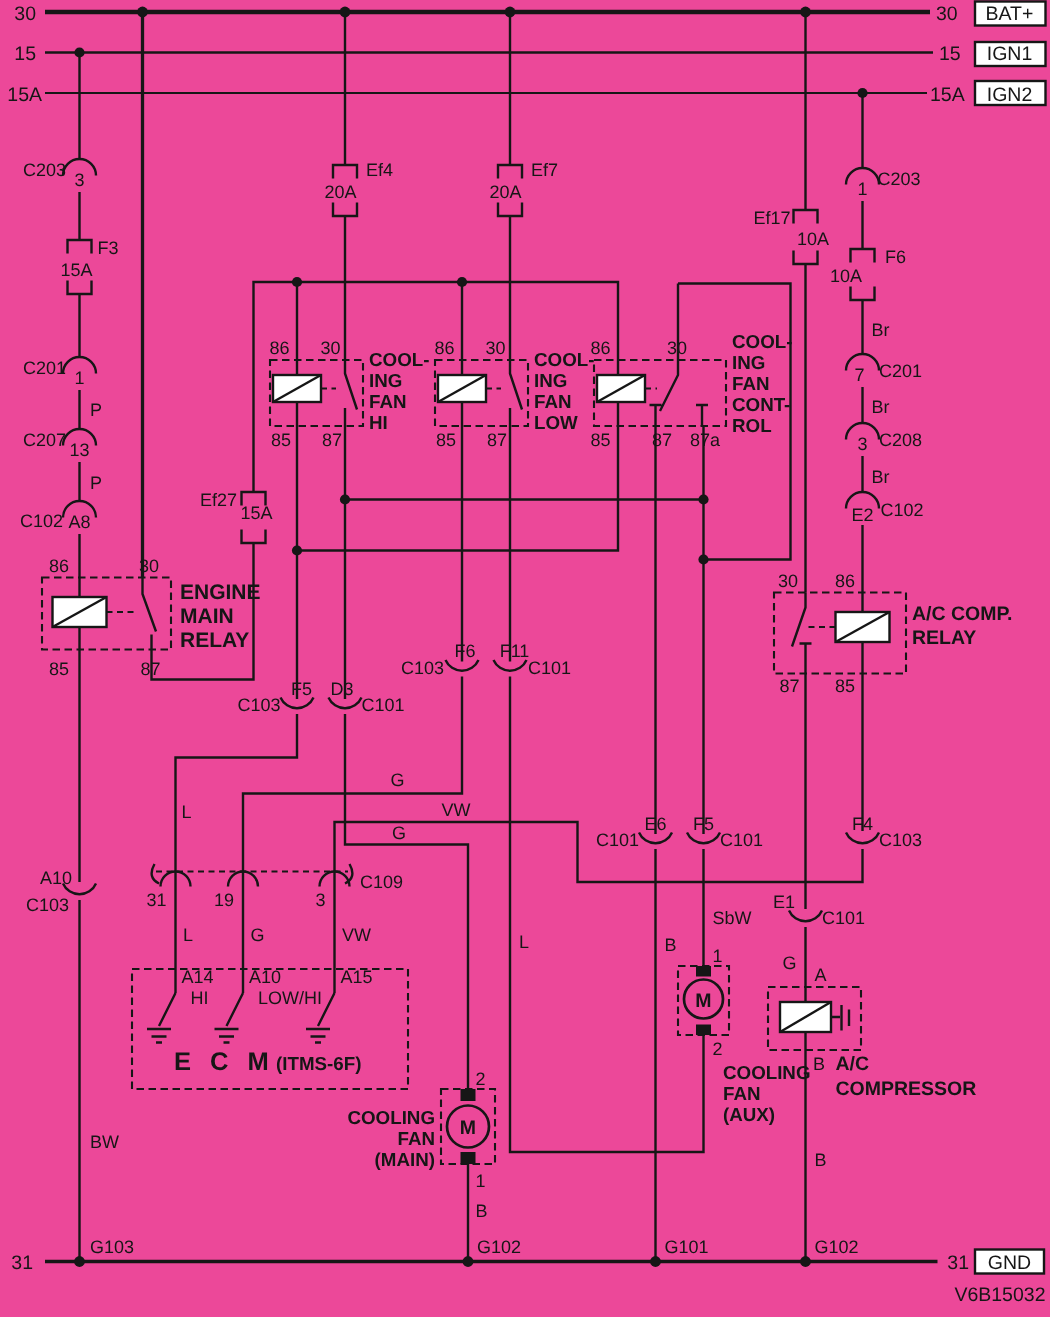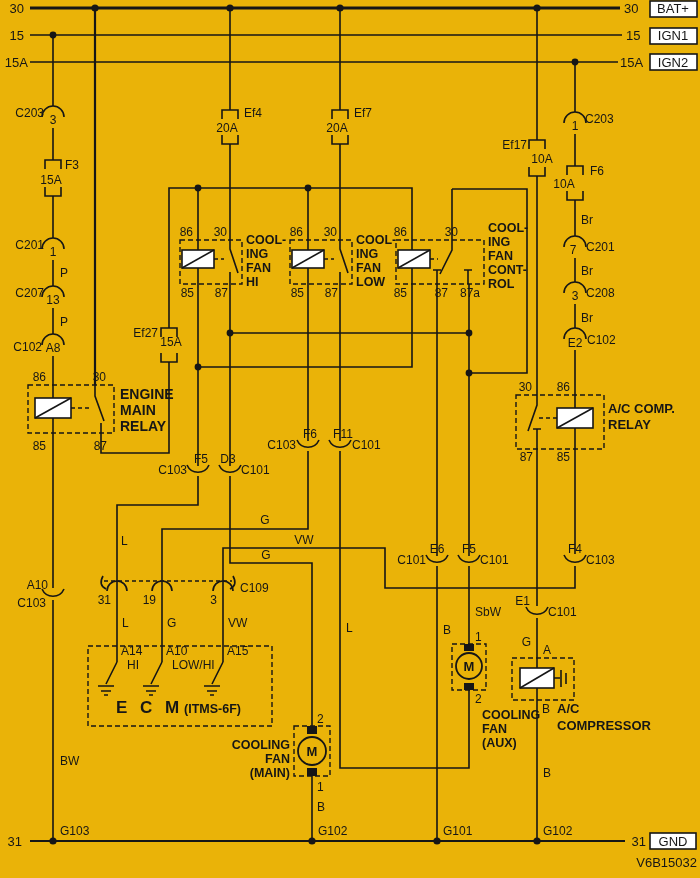--- a/index.html
+++ b/index.html
@@ -1,16 +1,16 @@
 <!DOCTYPE html>
 <html><head>
 <meta charset="utf-8">
 <style>
   html,body{margin:0;padding:0;background:#fff;}
-  #stage{position:relative;width:700px;height:878px;background:#eab308;overflow:hidden;}
+  #stage{position:relative;width:700px;height:878px;background:#ec4899;overflow:hidden;}
   svg{position:absolute;left:0;top:0;}
   svg text{font-family:"Liberation Sans","DejaVu Sans",sans-serif;fill:#161616;}
   .t12{font-size:12px;}
   .t13{font-size:13px;}
   .b12{font-size:12.5px;font-weight:bold;}
   .b13{font-size:13px;font-weight:bold;}
   .b14{font-size:14px;font-weight:bold;}
   .ecmT{font-size:17px;font-weight:bold;letter-spacing:4px;}
   .mid{text-anchor:middle;}
   .end{text-anchor:end;}

